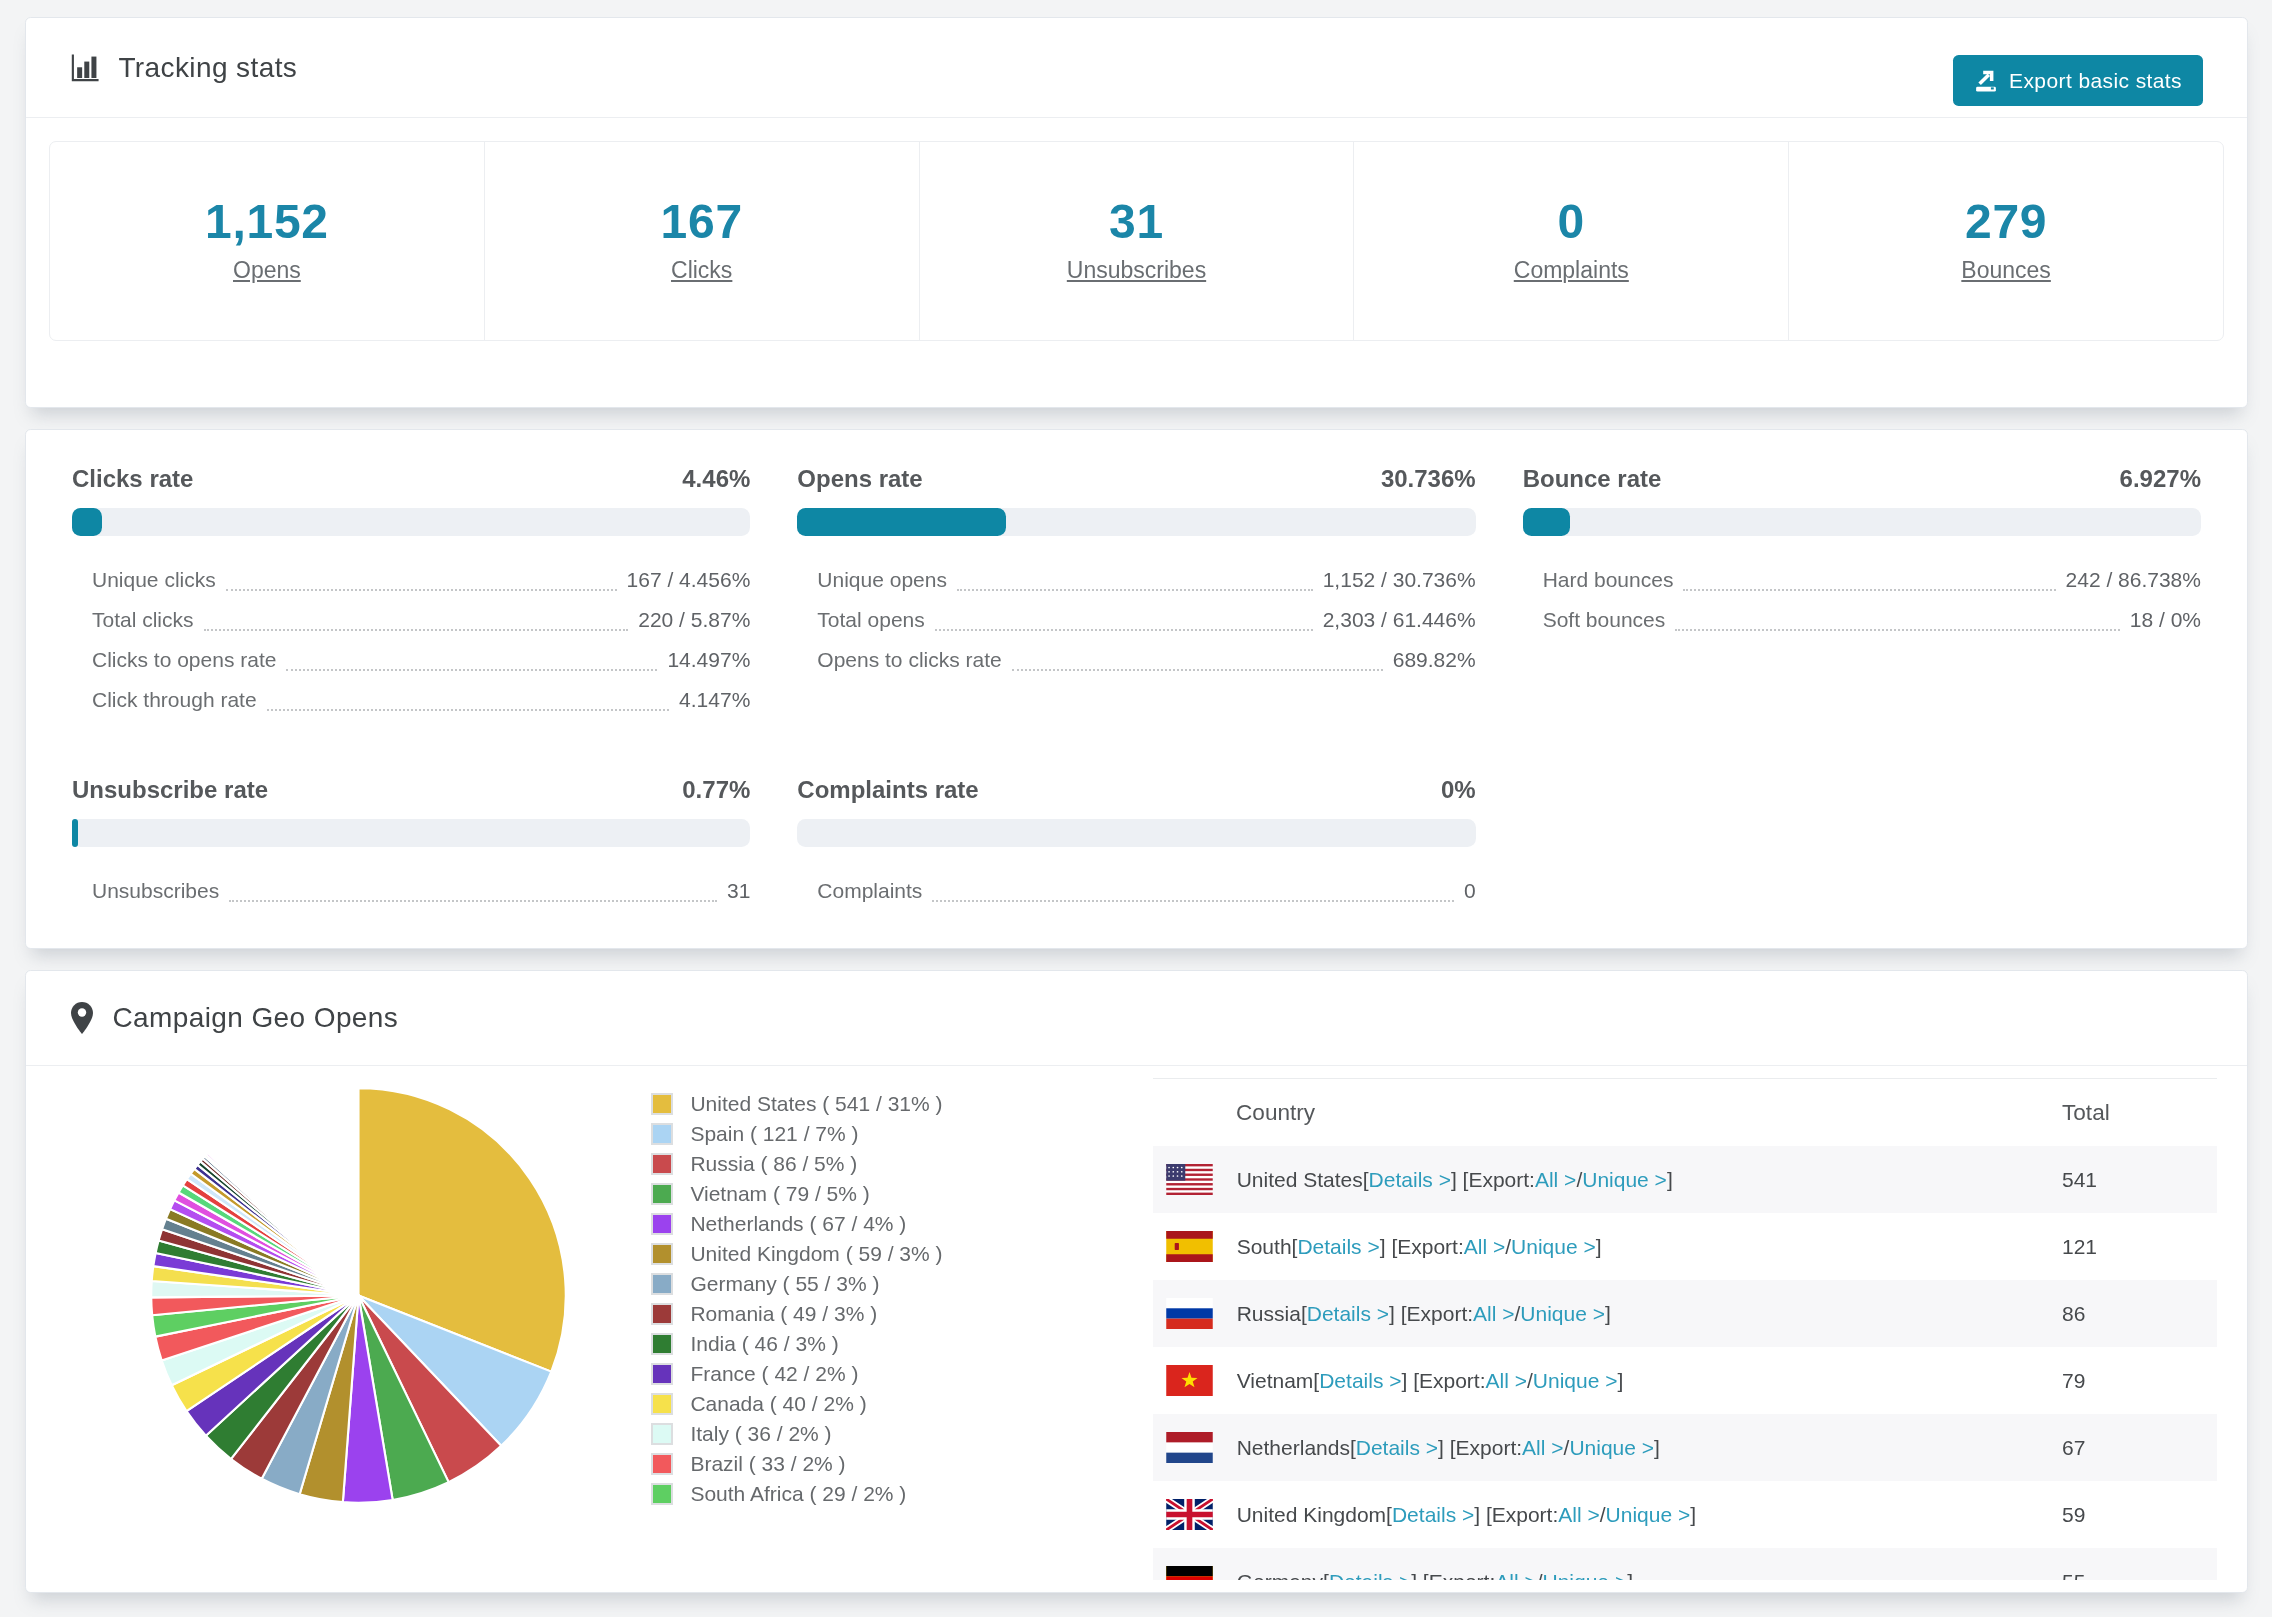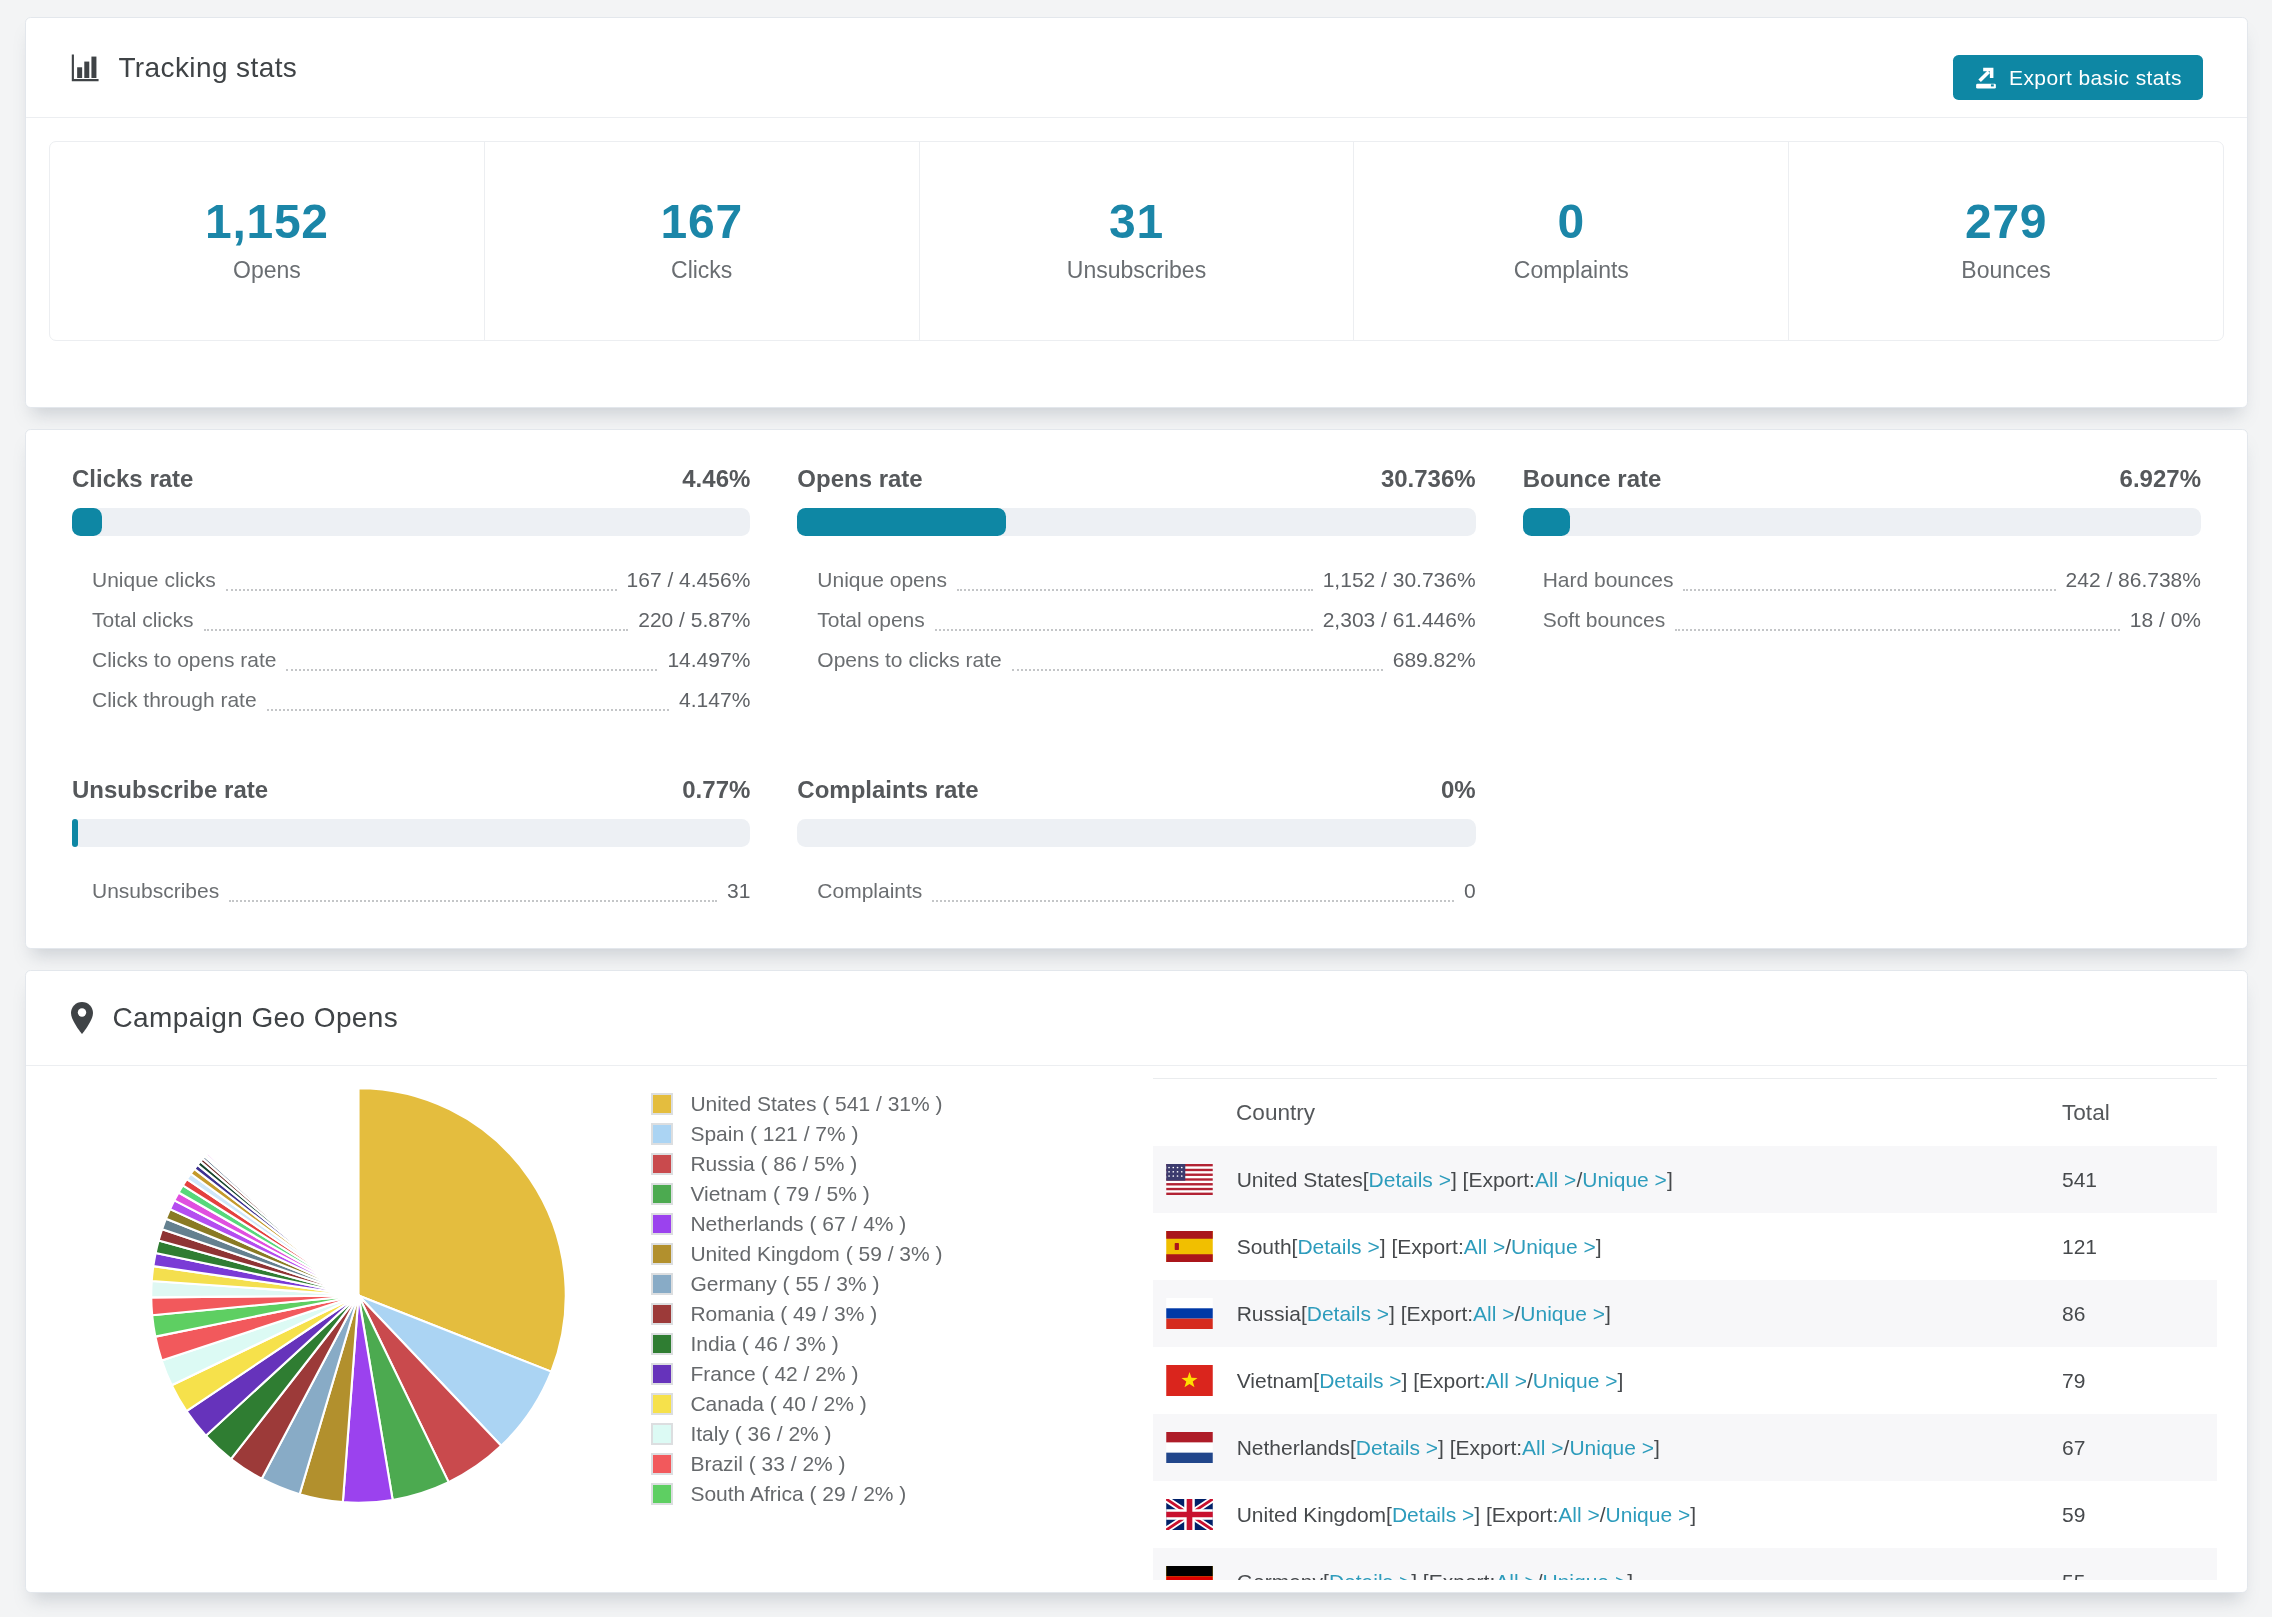--- a/index.html
+++ b/index.html
@@ -23,37 +23,37 @@
     display:flex;align-items:center;padding:0 44px;box-sizing:border-box;
   }
   #card-geo .card-header{height:95px;}
   .card-title{
     margin:0;font-size:28px;font-weight:500;color:#3f4346;letter-spacing:0.4px;
     display:flex;align-items:center;gap:18.4px;
   }
   .hdr-icon{display:inline-flex;align-items:center;}
 
   .btn-export{
-    position:absolute;right:44px;top:37px;height:45px;
+    position:absolute;right:44px;top:37px;height:51px;
     background:#0e87a4;color:#ffffff;border:none;border-radius:5.6px;
     font-family:inherit;font-size:21px;letter-spacing:0.4px;
     display:flex;align-items:center;gap:11.3px;padding:0 21px;cursor:pointer;
   }
 
   .stats-row{
     position:absolute;left:23px;right:23px;top:123px;height:198px;
     border:1.4px solid #eceef1;border-radius:7px;display:flex;background:#fff;
   }
   .stat-cell{
     flex:1;display:flex;flex-direction:column;justify-content:center;align-items:center;
     border-left:1.4px solid #eceef1;
   }
   .stat-cell:first-child{border-left:none;}
   .stat-value{font-size:48px;font-weight:700;color:#1b86a8;letter-spacing:0.7px;line-height:1;}
-  .stat-label{font-size:23px;color:#6a6e72;margin-top:11.3px;}
+  .stat-label{font-size:23px;color:#6a6e72;margin-top:11.3px;text-decoration:underline;}
 
   .rates-grid{
     position:absolute;left:46px;right:46px;top:34px;
     display:grid;grid-template-columns:1fr 1fr 1fr;column-gap:47px;row-gap:55px;
   }
   .rate-head{display:flex;justify-content:space-between;align-items:baseline;
     font-size:24px;font-weight:700;color:#55585b;line-height:30px;gap:36px;}
   .bar{margin-top:14px;height:28px;background:#edf0f4;border-radius:8.5px;position:relative;}
   .bar-fill{position:absolute;left:0;top:0;bottom:0;background:#0e87a4;border-radius:8.5px;}
   .rate-rows{margin-top:24px;margin-left:20px;}

